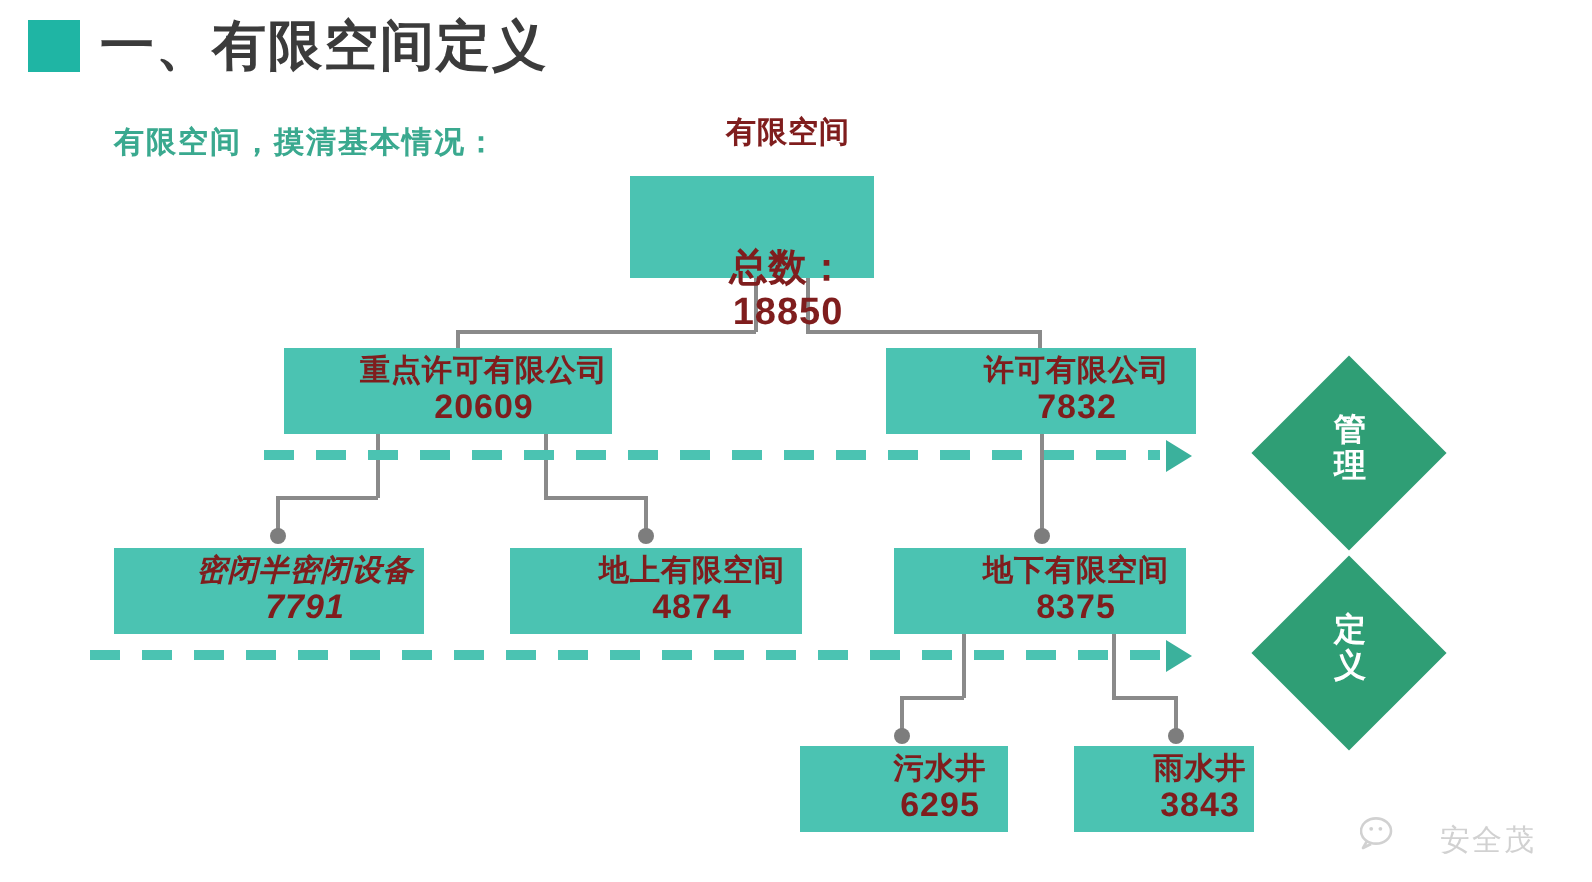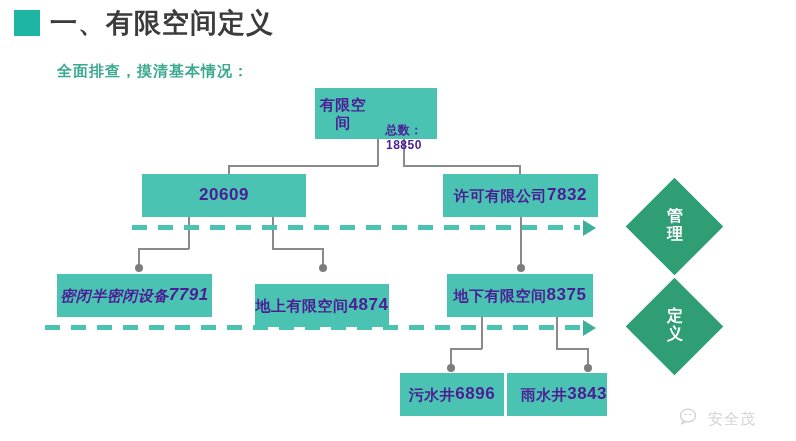--- a/index.html
+++ b/index.html
@@ -45,34 +45,35 @@
     font-weight: bold;
     color: #3aa98f;
     letter-spacing: 1px;
     white-space: nowrap;
   }
 
   
   .node {
     position: absolute;
     background: #4bc3b2;
-    color: #4c1d95;
+    color: #7f1d1d;
     display: flex;
-    flex-direction: row;
+    flex-direction: column;
     align-items: center;
     justify-content: center;
     text-align: center;
     font-weight: bold;
     line-height: 1.18;
     box-sizing: border-box;
+    padding-left: 36px;
   }
   .node .l1 { font-size: 15px; letter-spacing: 0.5px; }
   .node .l2 { font-size: 17px; letter-spacing: 0.5px; }
   .node.topnode .l1 { font-size: 15px; }
-  .node.topnode .l2 { font-size: 12px; margin-top: 48px; }
+  .node.topnode .l2 { font-size: 19px; margin-top: 48px; }
 
   
   .diamond {
     position: absolute;
     background: #2f9e75;
     transform: rotate(45deg);
   }
   .diamond-label {
     position: absolute;
     color: #ffffff;
@@ -115,39 +116,39 @@
     border-top: 8px solid transparent;
     border-bottom: 8px solid transparent;
     border-left: 13px solid #3bb19c;
   }
 
   
   .wm {
     position: absolute;
     display: flex;
     align-items: center;
-    gap: 6px;
+    gap: 18px;
     opacity: 0.30;
     font-family: Liberation Serif, serif;
   }
   .wm-text {
     font-size: 15px;
     color: #6a6a6a;
     letter-spacing: 1px;
     white-space: nowrap;
   }
 </style>
 </head>
 <body>
 
 <div id="slide">
 
   <div class="hdr-square"></div>
   <div class="hdr-title">一、有限空间定义</div>
-  <div class="subtitle">全面排查，摸清基本情况：</div>
+  <div class="subtitle">有限空间，摸清基本情况：</div>
 
   <div class="cv" style="left:377px; top:139px; height:27px;"></div>
 
   <div class="ch" style="left:228px; top:165px; width:150px;"></div>
   <div class="cv" style="left:228px; top:165px; height:18px;"></div>
   <div class="dot" style="left:224.5px; top:178px;"></div>
 
   <div class="cv" style="left:403px; top:139px; height:27px;"></div>
   <div class="ch" style="left:403px; top:165px; width:117px;"></div>
   <div class="cv" style="left:519px; top:165px; height:18px;"></div>
@@ -181,49 +182,50 @@
 
   <div class="dash" style="left:45px; top:325px; width:535px;"></div>
   <div class="dash-arrow" style="left:583px; top:319.5px;"></div>
 
   <div class="node topnode" style="left:315px; top:88px; width:122px; height:51px;">
     <div class="l1">有限空间</div>
     <div class="l2">总数：18850</div>
   </div>
 
   <div class="node" style="left:142px; top:174px; width:164px; height:43px;">
+    <div class="l1">重点许可有限公司</div>
     <div class="l2">20609</div>
   </div>
 
   <div class="node" style="left:443px; top:174px; width:155px; height:43px;">
     <div class="l1">许可有限公司</div>
     <div class="l2">7832</div>
   </div>
 
   <div class="node" style="left:57px; top:274px; width:155px; height:43px;font-style:italic;">
     <div class="l1">密闭半密闭设备</div>
     <div class="l2">7791</div>
   </div>
 
-  <div class="node" style="left:255px; top:274px; width:134px; height:43px;margin-top:10px;">
+  <div class="node" style="left:255px; top:274px; width:146px; height:43px;">
     <div class="l1">地上有限空间</div>
     <div class="l2">4874</div>
   </div>
 
   <div class="node" style="left:447px; top:274px; width:146px; height:43px;">
     <div class="l1">地下有限空间</div>
     <div class="l2">8375</div>
   </div>
 
   <div class="node" style="left:400px; top:373px; width:104px; height:43px;text-align:center;">
     <div class="l1">污水井</div>
-    <div class="l2">6896</div>
-  </div>
-
-  <div class="node" style="left:507px; top:373px; width:100px; height:43px;justify-content:flex-end;">
+    <div class="l2">6295</div>
+  </div>
+
+  <div class="node" style="left:537px; top:373px; width:90px; height:43px;">
     <div class="l1">雨水井</div>
     <div class="l2">3843</div>
   </div>
 
   <div class="diamond" style="left:640px; top:192px; width:69px; height:69px;"></div>
   <div class="diamond-label" style="left:664px; top:207px;">
     <div>管</div>
     <div>理</div>
   </div>
 

